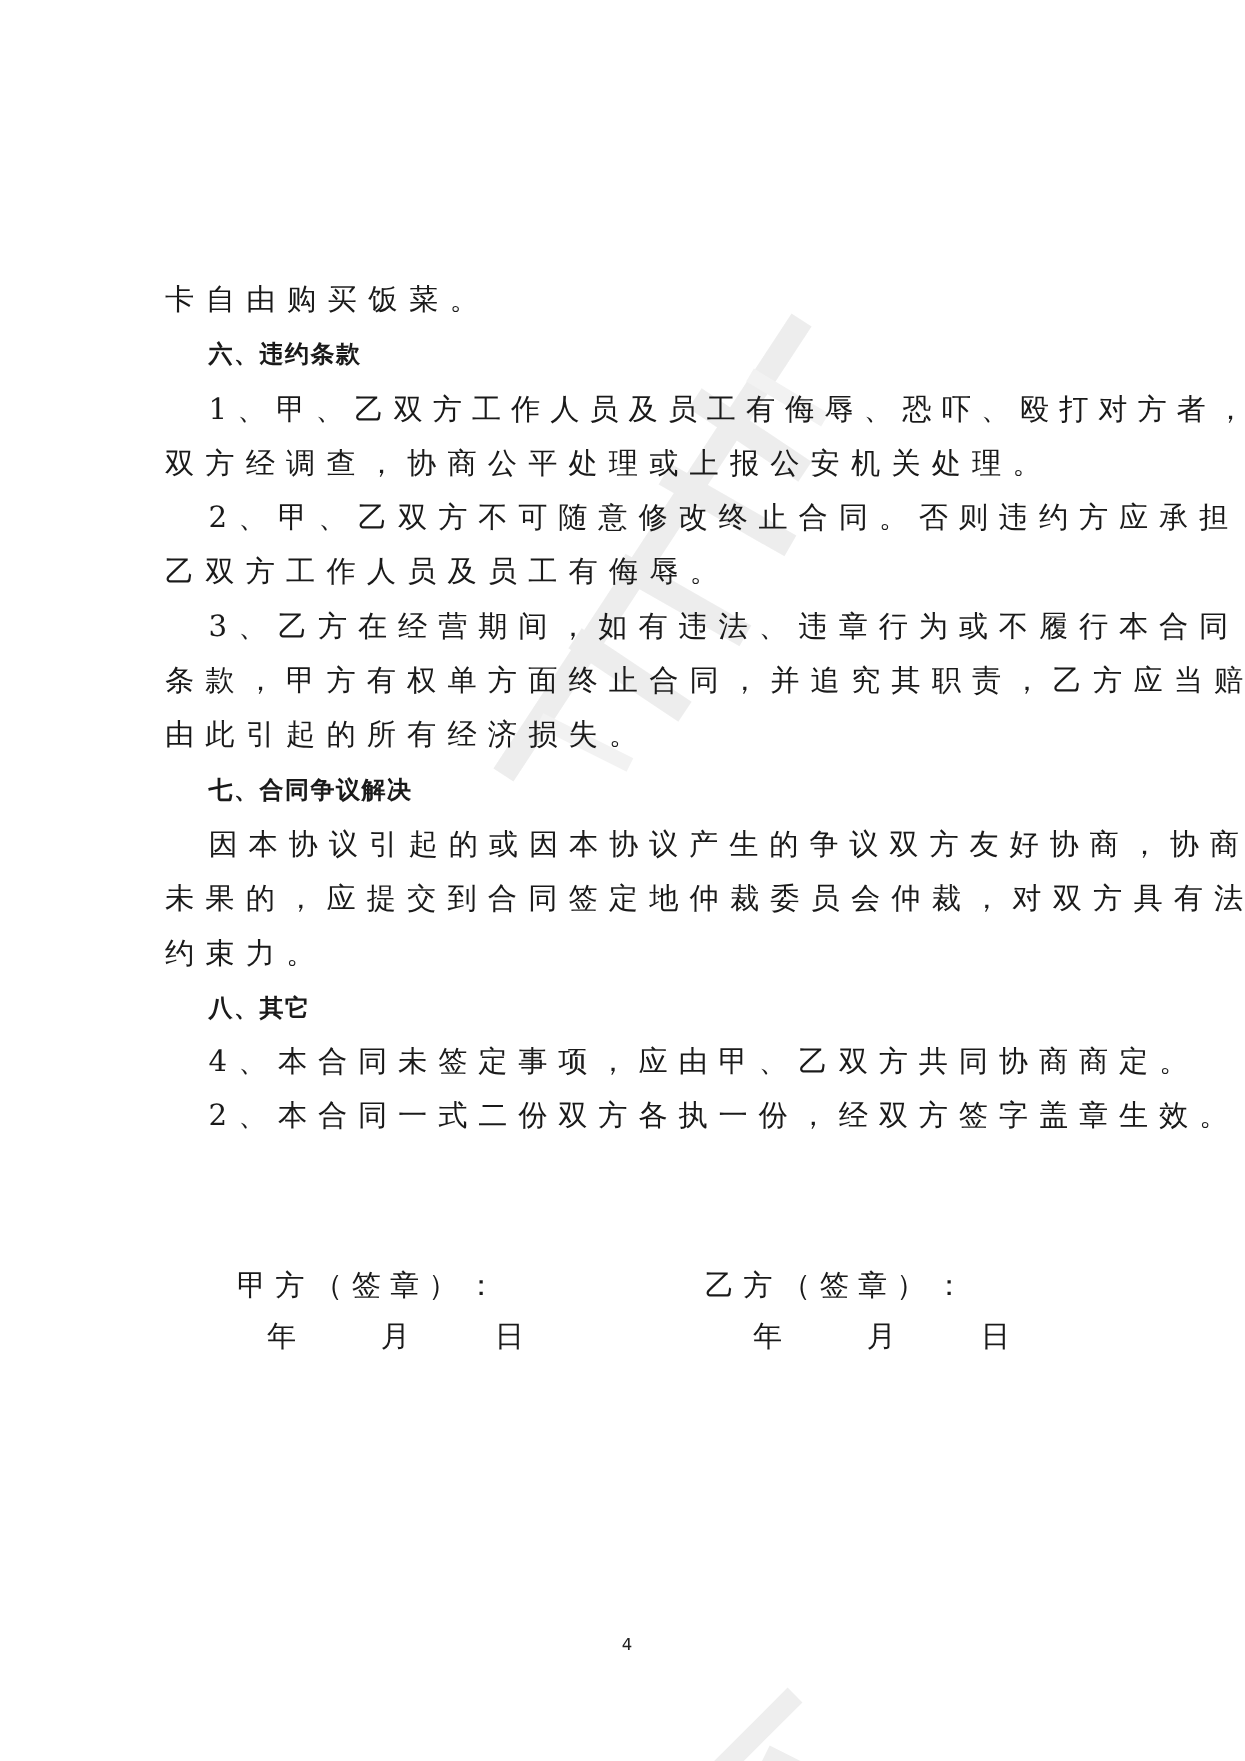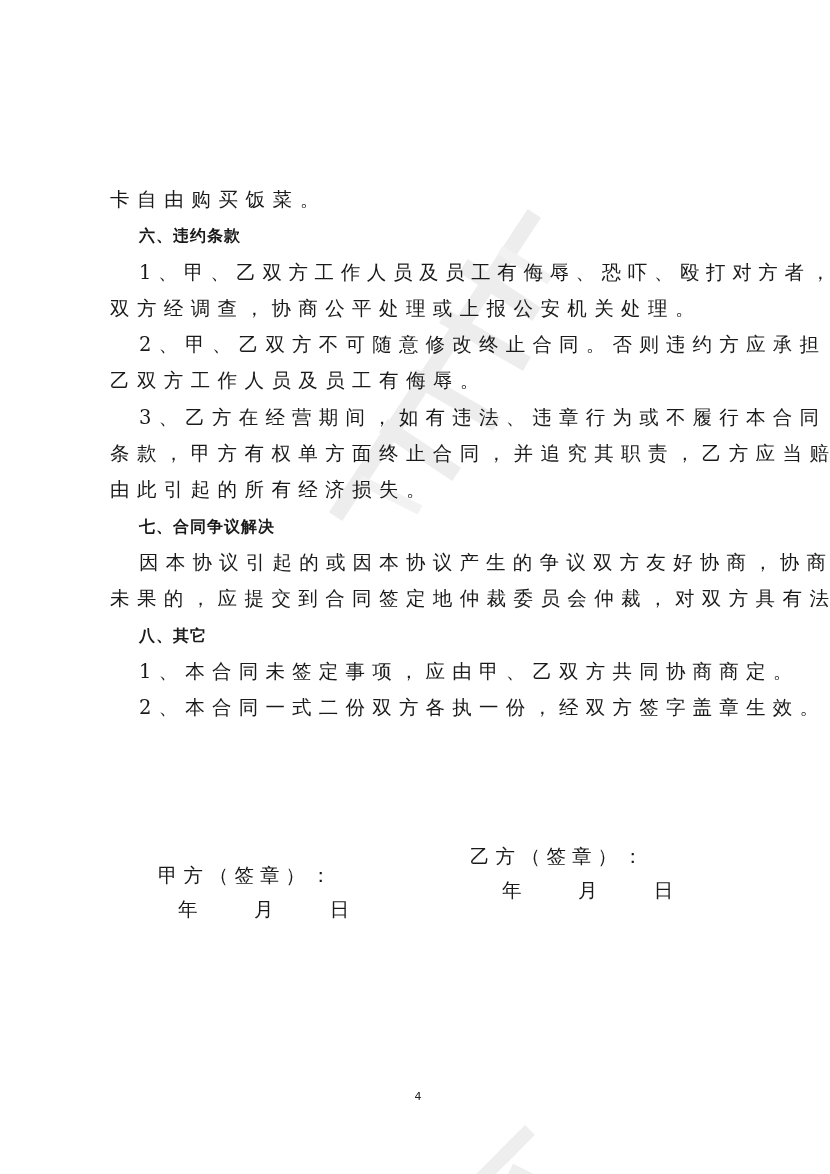--- a/index.html
+++ b/index.html
@@ -116,27 +116,28 @@
     <div class="line" style="letter-spacing:7.4px">双方经调查，协商公平处理或上报公安机关处理。</div>
     <div class="line indent" style="letter-spacing:7.2px">2、甲、乙双方不可随意修改终止合同。否则违约方应承担</div>
     <div class="line" style="letter-spacing:7.4px">乙双方工作人员及员工有侮辱。</div>
     <div class="line indent" style="letter-spacing:7.2px">3、乙方在经营期间，如有违法、违章行为或不履行本合同</div>
     <div class="line" style="letter-spacing:7.4px">条款，甲方有权单方面终止合同，并追究其职责，乙方应当赔偿</div>
     <div class="line" style="letter-spacing:7.4px">由此引起的所有经济损失。</div>
 
     <div class="line heading">七、合同争议解决</div>
     <div class="line indent" style="letter-spacing:7.2px">因本协议引起的或因本协议产生的争议双方友好协商，协商</div>
     <div class="line" style="letter-spacing:7.4px">未果的，应提交到合同签定地仲裁委员会仲裁，对双方具有法律</div>
+    <div class="line" style="letter-spacing:7.4px">约束力。</div>
 
     <div class="line heading">八、其它</div>
-    <div class="line indent" style="letter-spacing:7.2px">1、本合同未签定事项，应由甲、乙双方共同协商商定。</div>
+    <div class="line indent" style="letter-spacing:7.2px">4、本合同未签定事项，应由甲、乙双方共同协商商定。</div>
     <div class="line indent" style="letter-spacing:7.2px">2、本合同一式二份双方各执一份，经双方签字盖章生效。</div>
   </div>
 
-  <div class="sig-block" style="left:158px; top:840px;margin-top:19px;">
+  <div class="sig-block" style="left:158px; top:840px;">
     <div class="sig-label">甲方（签章）：</div>
     <div class="sig-date">
       <span>年</span>
       <span style="display:inline-block;width:26px"></span>
       <span>月</span>
       <span style="display:inline-block;width:26px"></span>
       <span>日</span>
     </div>
   </div>
 

